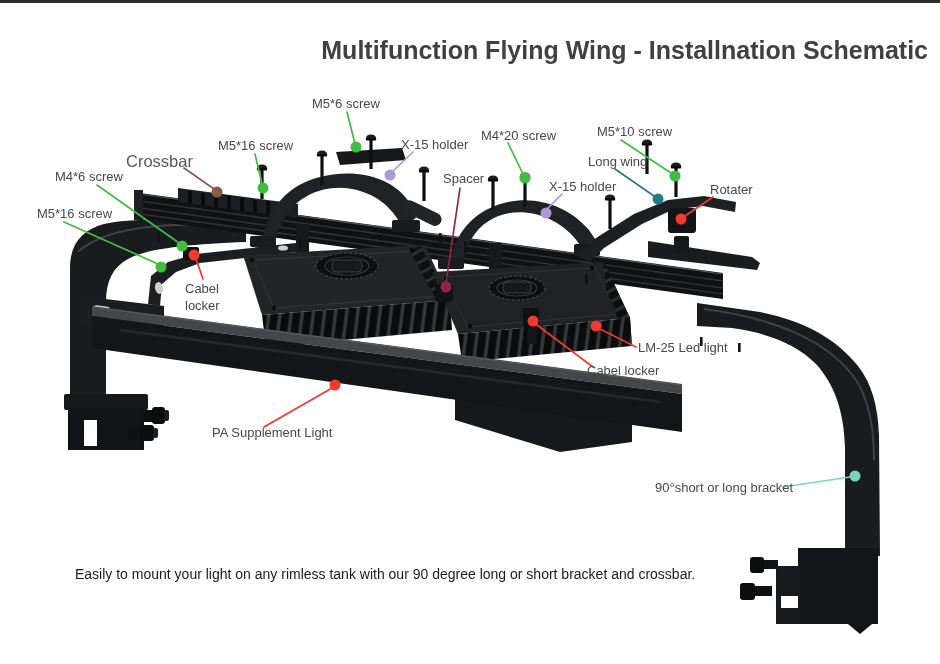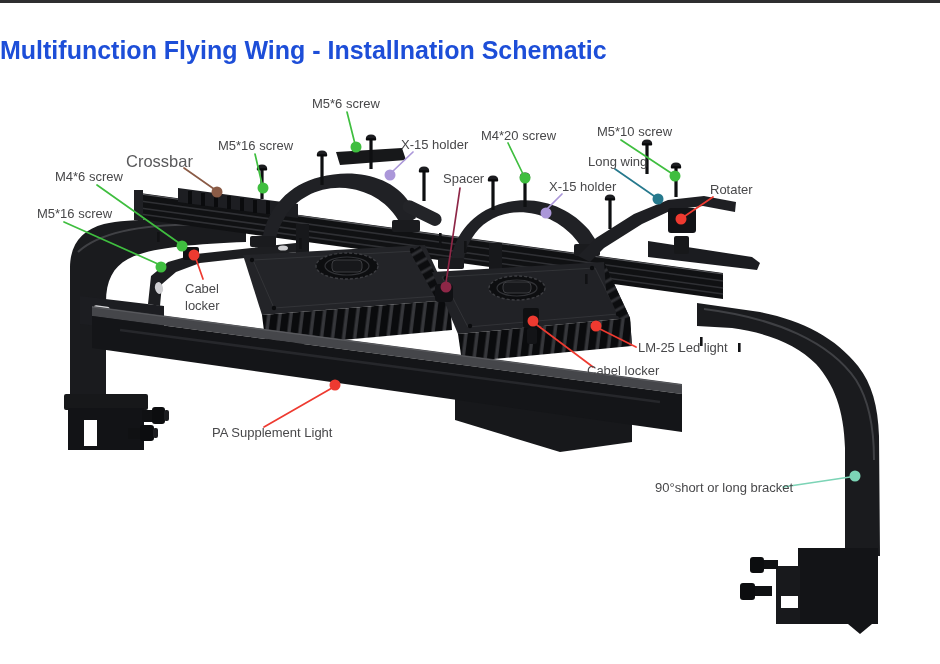--- a/index.html
+++ b/index.html
@@ -1,21 +1,21 @@
 <!DOCTYPE html>
 <html><head>
 <meta charset="utf-8">
 <style>
   html,body{margin:0;padding:0;}
   body{background:#ffffff;}
   .page{position:relative;width:940px;height:664px;background:#ffffff;overflow:hidden;
         font-family:"Liberation Sans","DejaVu Sans",sans-serif;}
   .top-strip{position:absolute;top:0;left:0;width:940px;height:3px;background:#2e2e30;}
-  .title{position:absolute;top:36px;left:0;width:928px;text-align:left;
-         font-size:25px;font-weight:bold;color:#1d4ed8;letter-spacing:0px;}
+  .title{position:absolute;top:36px;left:0;width:928px;text-align:right;
+         font-size:25px;font-weight:bold;color:#404040;letter-spacing:0px;}
   .caption{position:absolute;top:566px;left:75px;width:820px;
            font-size:14px;color:#1b1b1b;}
   svg.diagram{position:absolute;top:0;left:0;}
   .lbl{font-family:"Liberation Sans","DejaVu Sans",sans-serif;font-size:13px;fill:#48484a;}
   .lbl-lg{font-family:"Liberation Sans","DejaVu Sans",sans-serif;font-size:16.5px;fill:#59595b;}
   .leader{fill:none;stroke-width:1.7;stroke-linecap:round;}
 </style>
 </head>
 <body>
 
@@ -273,13 +273,14 @@
       <text class="lbl" x="212" y="437">PA Supplement Light</text>
     </g>
 
     <g>
       <line class="leader" x1="783" y1="487" x2="850" y2="477" stroke="#7cd4b6"></line>
       <circle cx="855" cy="476" r="5.5" fill="#7cd4b6"></circle>
       <text class="lbl" x="655" y="492">90°short or long bracket</text>
     </g>
   </svg>
 
+  <div class="caption">Easily to mount your light on any rimless tank with our 90 degree long or short bracket and crossbar.</div>
 </div>
 
 </body></html>

